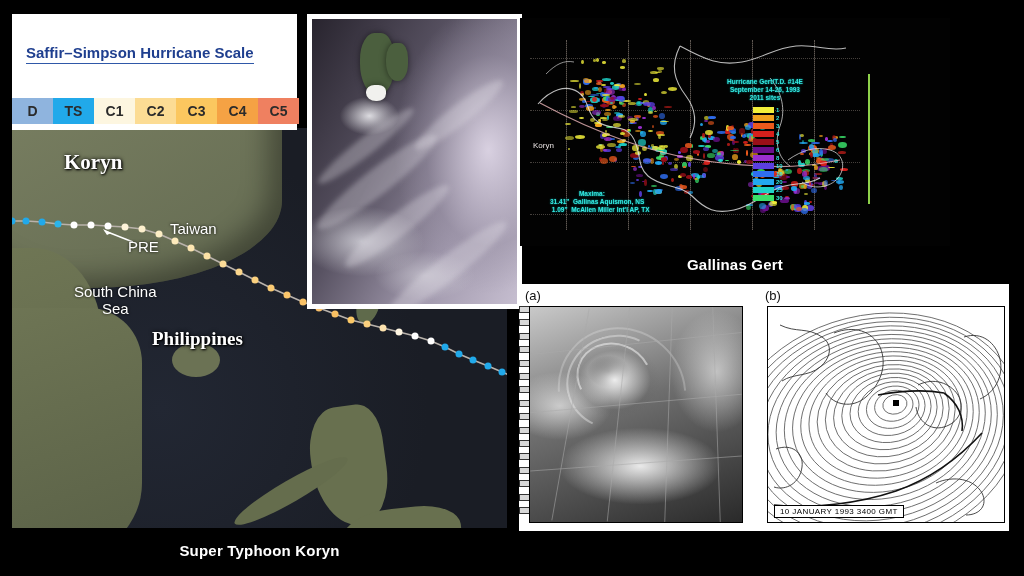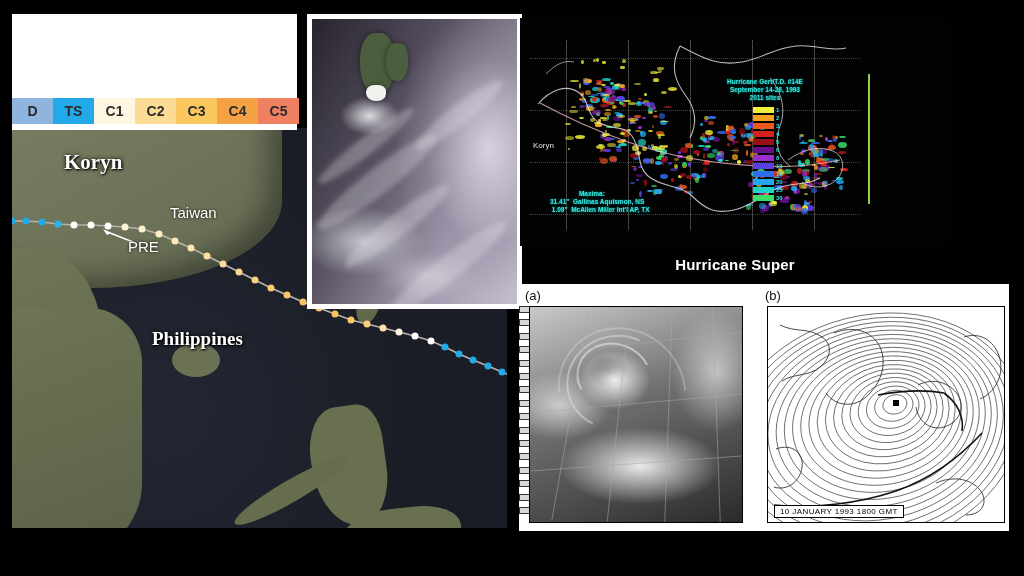--- a/index.html
+++ b/index.html
@@ -35,21 +35,21 @@
          border-radius:40% 30% 45% 55%;transform:rotate(-8deg);}
   .visayas{left:330px;top:380px;width:120px;height:62px;background:#68704f;
            border-radius:44% 36% 40% 50%;transform:rotate(-6deg);}
   .palawan{left:214px;top:352px;width:130px;height:22px;background:#656d4d;
            border-radius:50%;transform:rotate(-30deg);}
   .mapname{position:absolute;color:#fff;font-family:"Liberation Serif",serif;pointer-events:none;}
   .name-china{left:52px;top:22px;font-size:21px;font-weight:bold;
               text-shadow:0 0 4px #000,1px 1px 2px #000;}
   .name-phil{left:140px;top:200px;font-size:19px;font-weight:bold;
              text-shadow:0 0 4px #000,1px 1px 2px #000;}
-  .name-taiwan{left:158px;top:76px;font-size:15px;font-family:"Liberation Sans",sans-serif;
+  .name-taiwan{left:158px;top:92px;font-size:15px;font-family:"Liberation Sans",sans-serif;
                text-shadow:0 0 3px #000;}
   .name-scs{left:62px;top:155px;font-size:15px;line-height:17px;text-align:center;
             font-family:"Liberation Sans",sans-serif;text-shadow:0 0 3px #000;}
   .pre-label{position:absolute;left:116px;top:110px;color:#fff;font-size:15px;
              font-family:"Liberation Sans",sans-serif;text-shadow:0 0 3px #000;}
   .pre-arrow{position:absolute;left:88px;top:100px;width:34px;height:16px;}
 
   .dot{position:absolute;width:7px;height:7px;border-radius:50%;transform:translate(-50%,-50%);}
   .trackline{position:absolute;inset:0;}
 
@@ -182,24 +182,27 @@
       </div>
 
     <svg class="pre-arrow" viewBox="0 0 34 16">
       <path d="M33 14 L5 3" stroke="#ffffff" stroke-width="1.4" fill="none"></path>
       <path d="M3 1 L11 5 L7 7 Z" fill="#ffffff"></path>
     </svg>
     <div class="pre-label">PRE</div>
 
     <div class="mapname name-china">Koryn</div>
     <div class="mapname name-taiwan">Taiwan</div>
+    <div class="mapname name-scs" style="white-space:pre-line">South China
+Sea</div>
     <div class="mapname name-phil">Philippines</div>
   </div>
 
   <div id="ss-card">
+    <div id="ss-title">Saffir–Simpson Hurricane Scale</div>
     <div id="ss-swatches">
         <div class="sw" style="background: rgb(143, 180, 222);">D</div>
         <div class="sw" style="background: rgb(33, 169, 234);">TS</div>
         <div class="sw" style="background: rgb(253, 246, 224);">C1</div>
         <div class="sw" style="background: rgb(252, 220, 148);">C2</div>
         <div class="sw" style="background: rgb(251, 199, 95);">C3</div>
         <div class="sw" style="background: rgb(245, 162, 68);">C4</div>
         <div class="sw" style="background: rgb(239, 128, 96);">C5</div>
       </div>
   </div>
@@ -848,20 +851,21 @@
             <path d="M8 142 C24 136,36 146,34 160 C32 176,18 184,6 180"></path>
             <path d="M168 176 C186 168,206 172,214 186 C220 198,212 208,198 208"></path>
           </g>
           <g stroke="#111" stroke-width="1.6" fill="none">
             <path d="M6 198 C48 202,92 196,128 184 C162 172,190 152,214 126"></path>
             <path d="M110 88 C132 84,154 82,176 86"></path>
             <path d="M176 86 C190 96,196 110,194 124"></path>
           </g>
         <rect x="125" y="93" width="6" height="6" fill="#000"></rect>
           </svg>
-        <div id="chart-stamp">10 JANUARY 1993    1800 GMT</div>
+        <div id="chart-stamp">10 JANUARY 1993    3400 GMT</div>
       </div>
     </div>
   </div>
 
-  <div class="cap" style="left:520px;width:430px;top:256px;">Hurricane Super</div>
+  <div class="cap" style="left:12px;width:495px;top:542px;">Super Typhoon Koryn</div>
+  <div class="cap" style="left:520px;width:430px;top:256px;">Gallinas Gert</div>
 
 </div>
 
 </body></html>

